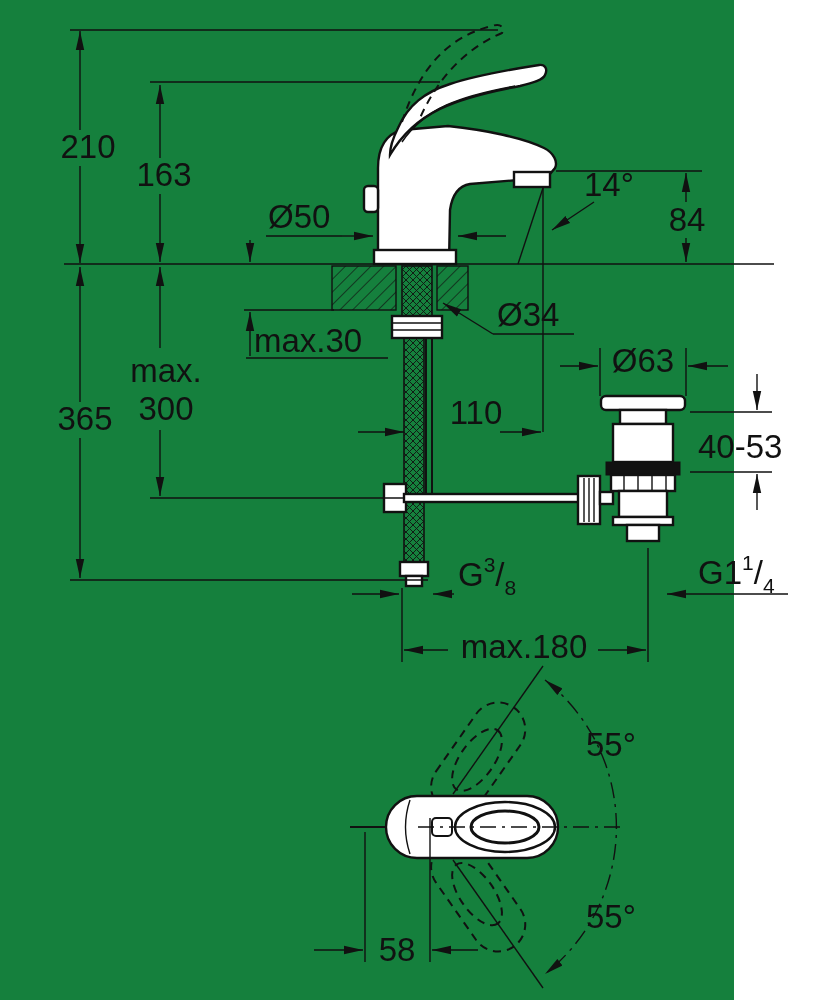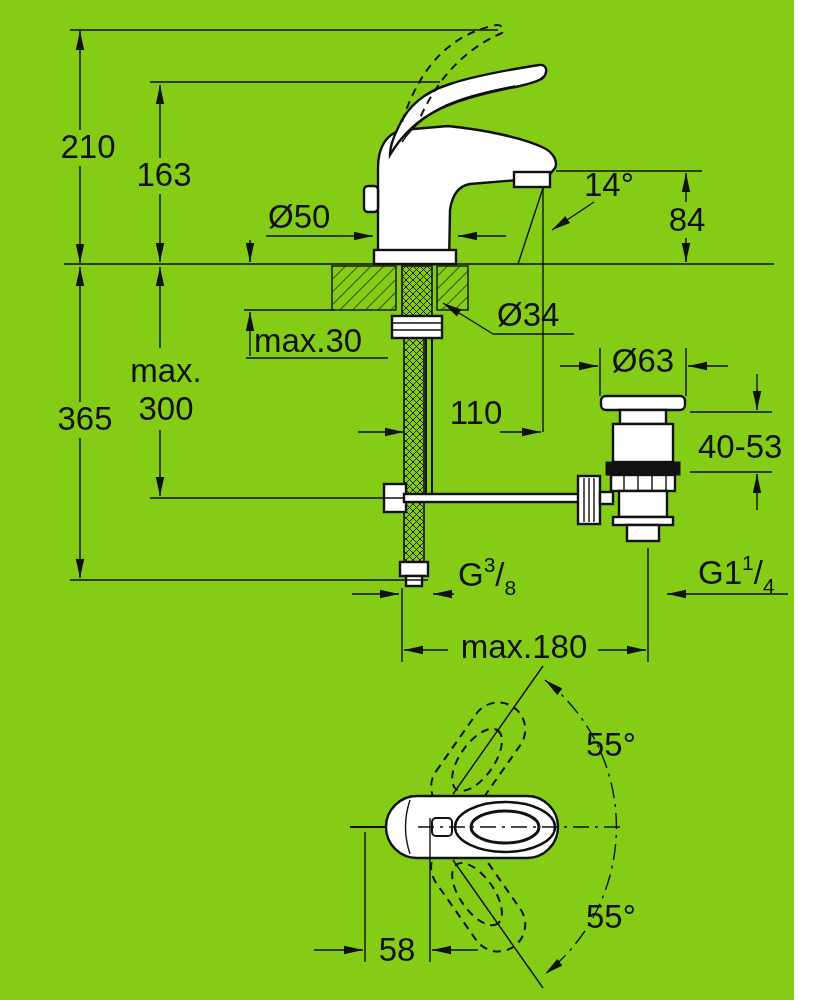--- a/index.html
+++ b/index.html
@@ -1,16 +1,16 @@
 <!DOCTYPE html>
 <html><head>
 <meta charset="utf-8">
 <style>
   html,body{margin:0;padding:0;background:#ffffff;}
-  .page{width:794px;height:1000px;position:relative;background:#84cc16;}
+  .page{width:734px;height:1000px;position:relative;background:#15803d;}
   svg{display:block;}
   .t{font-family:"Liberation Sans",sans-serif;font-size:33px;fill:#111;}
   .tm{text-anchor:middle;}
   .s25{stroke:#111;stroke-width:2.4;fill:#fff;}
   .s2{stroke:#111;stroke-width:2;fill:none;}
   .thin{stroke:#111;stroke-width:1.4;fill:none;}
   .dash{stroke-dasharray:8 6;}
   .dashdot{stroke-dasharray:16 6 3 6;}
   .dark{fill:#111;stroke:#111;}
 </style>

